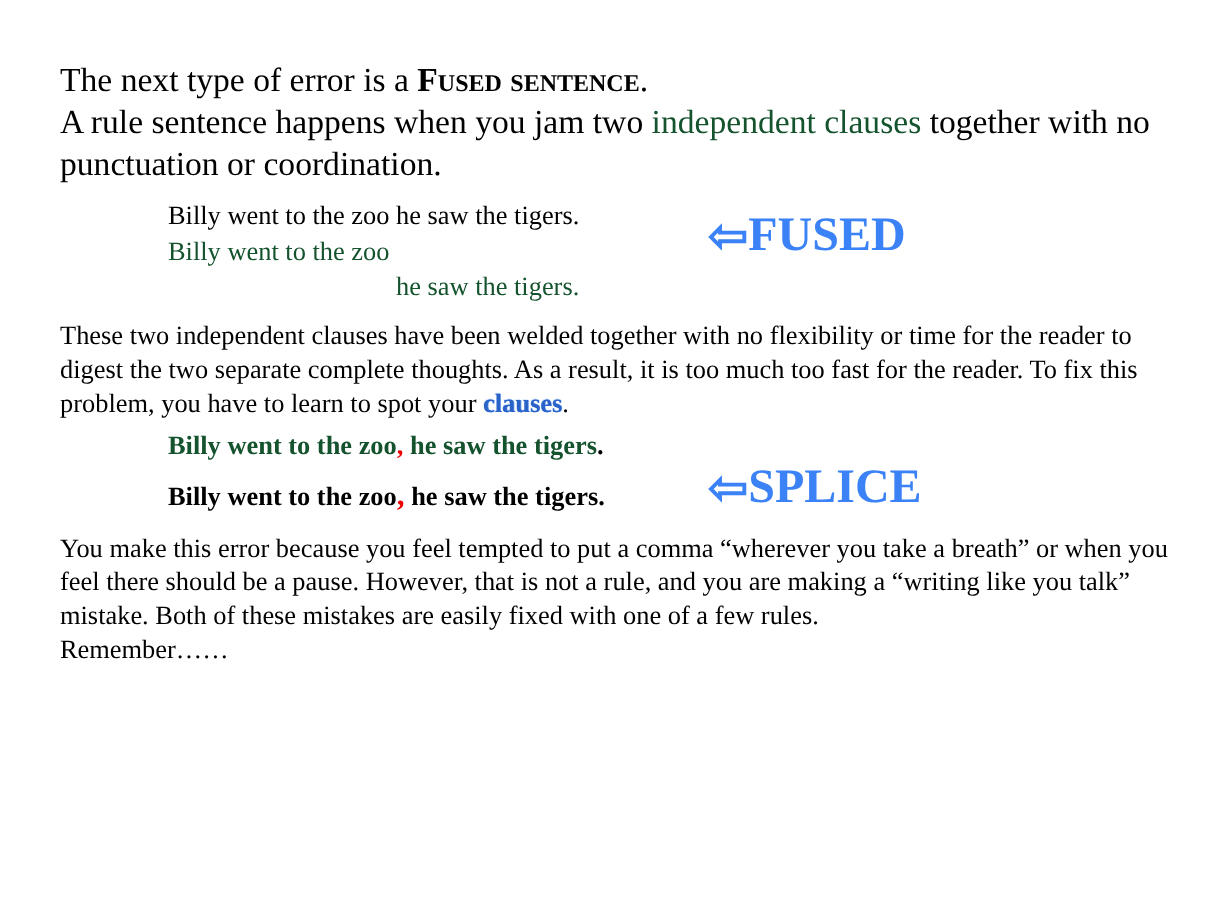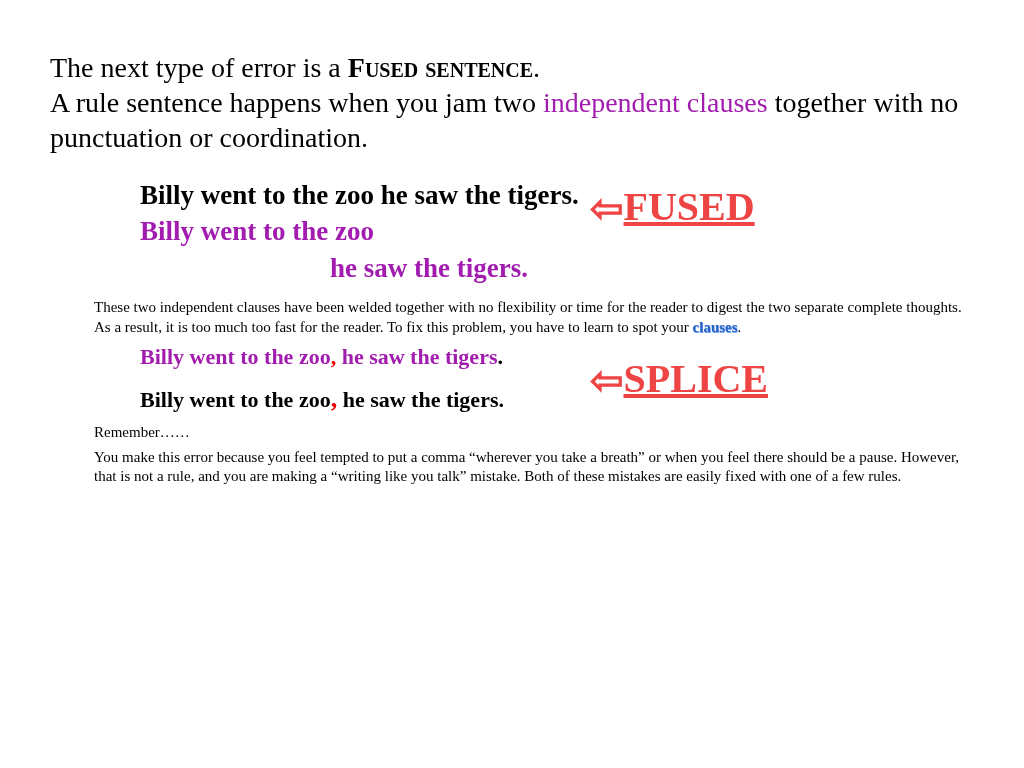--- a/index.html
+++ b/index.html
@@ -11,65 +11,63 @@
     font-family: "Times New Roman", Times, serif;
     color: #000000;
     position: relative;
   }
   .slide {
     padding: 50px 50px 30px 50px;
   }
   .intro {
     font-size: 28px;
     line-height: 1.25;
-    margin-bottom: 22px;
+    margin-bottom: 10px;
   }
   .smallcaps {
     font-variant: small-caps;
     font-weight: bold;
   }
-  .purple { color: #a21caf; }
+  .purple { color: #14532d; }
   .red { color: #ee0000; }
   .blue-outline {
     color: #2a62c7;
     font-weight: bold;
     text-shadow: 0.5px 0.5px 0 #6aa0f0, -0.5px -0.5px 0 #dbe9ff;
   }
   .example-row {
     margin-left: 90px;
     margin-top: 8px;
     position: relative;
   }
   .example {
-    font-size: 27px;
-    font-weight: bold;
+    font-size: 22px;
+    font-weight: normal;
     line-height: 1.35;
   }
   .example .clause2 {
     margin-left: 190px;
   }
   .callout {
     position: absolute;
     font-size: 40px;
     font-weight: bold;
-    color: #ef4444;
+    color: #3b82f6;
     white-space: nowrap;
-    text-decoration: underline;
   }
   .arrow {
     font-family: Arial, sans-serif;
     font-size: 40px;
     display: inline-block;
     vertical-align: -2px;
   }
   .para {
-    font-size: 15px;
+    font-size: 22px;
     line-height: 1.28;
     margin-top: 12px;
-    margin-left: 44px;
   }
   .mid {
     font-size: 27px;
     line-height: 1.28;
     margin: 14px 0 8px 16px;
   }
   .example2 {
     margin-left: 90px;
     font-size: 22px;
     font-weight: bold;
@@ -108,21 +106,21 @@
   </div>
 
 
   <div class="example2">
     <div>
       <span class="purple">Billy went to the zoo</span><span class="red">,</span><span class="purple"> he saw the tigers</span><span>.</span>
     </div>
     <div>
       <span>Billy went to the zoo</span><span class="bigcomma">,</span><span> he saw the tigers.</span>
     </div>
-    <div class="callout" style="top:6px; left:450px;">
+    <div class="callout" style="top:18px; left:450px;">
       <span class="arrow">⇦</span><span>SPLICE</span>
     </div>
   </div>
 
+  <div class="para" style="margin-top:6px;">You make this error because you feel tempted to put a comma “wherever you take a breath” or when you feel there should be a pause.  However, that is not a rule, and you are making a “writing like you talk” mistake.  Both of these mistakes are easily fixed with one of a few rules.</div>
   <div class="para" style="margin-top:0;">Remember……</div>
-  <div class="para" style="margin-top:6px;">You make this error because you feel tempted to put a comma “wherever you take a breath” or when you feel there should be a pause.  However, that is not a rule, and you are making a “writing like you talk” mistake.  Both of these mistakes are easily fixed with one of a few rules.</div>
 
 </div>
 
 </body></html>

